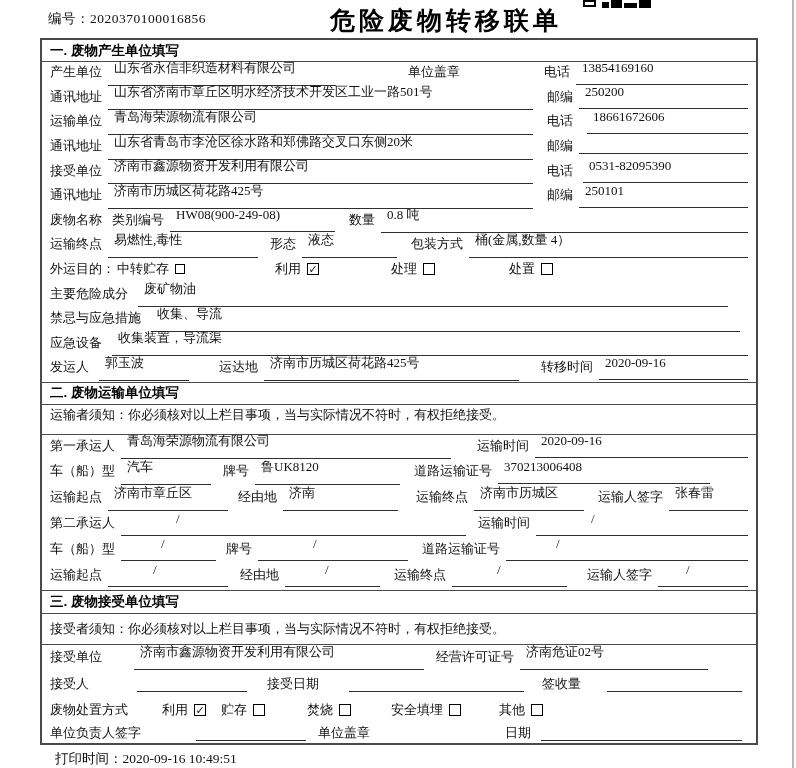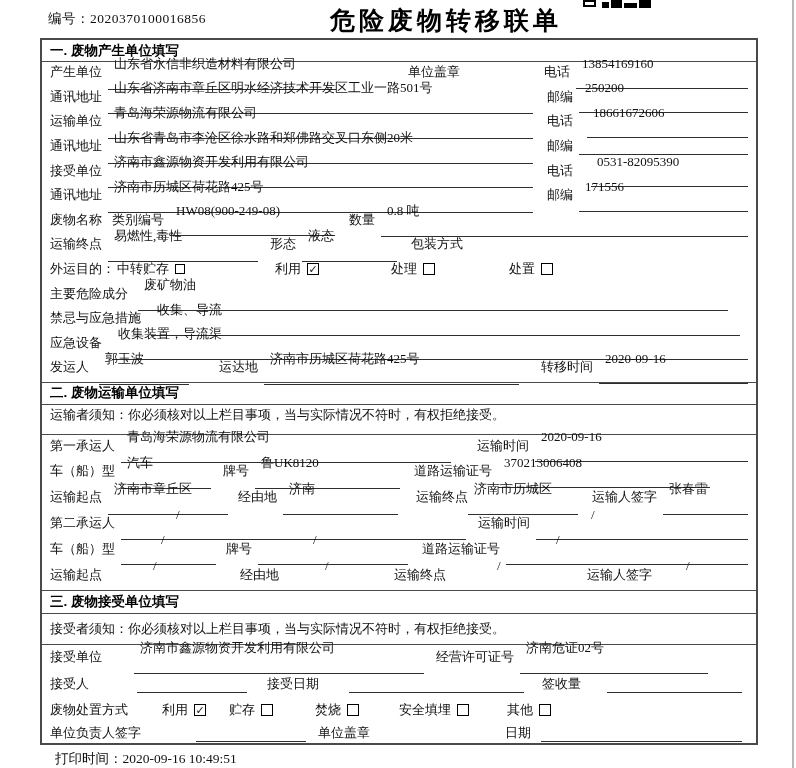--- a/index.html
+++ b/index.html
@@ -31,21 +31,21 @@
   .bt{border-top:1.6px solid #4a4a4a;}
   .bb{border-bottom:1.6px solid #4a4a4a;}
   .r{
     display:flex;align-items:center;padding:0 8px 0 8px;box-sizing:border-box;
     flex:0 0 auto;white-space:nowrap;
   }
   .r > span{margin-bottom:4px;}
   .lb{flex:0 0 auto;}
   .ul{
     border-bottom:1px solid #2e2e2e;display:inline-block;box-sizing:border-box;
-    padding:0 0 16px 6px;min-height:16px;flex:0 0 auto;overflow:hidden;
+    padding:0 0 8px 6px;min-height:16px;flex:0 0 auto;overflow:hidden;
   }
   .grow{flex:1 1 auto;}
   .cb{
     width:12px;height:12px;border:1.3px solid #000;display:inline-block;
     font-size:11px;line-height:11px;text-align:center;box-sizing:border-box;
     margin-left:6px;flex:0 0 auto;font-family:"DejaVu Sans",sans-serif;
   }
   .cb-sm{width:10px;height:10px;}
   .notice{align-items:center;}
   .print-line{position:absolute;left:55px;top:750px;font-size:13.5px;}
@@ -97,44 +97,45 @@
     <span class="lb">通讯地址</span>
     <span class="ul" style="width:425px;margin-left:6px">山东省青岛市李沧区徐水路和郑佛路交叉口东侧20米</span>
     <span class="lb" style="margin-left:14px">邮编</span>
     <span class="ul grow" style="margin-left:6px"></span>
   </div>
 
   <div class="r" style="height:24.6px">
     <span class="lb">接受单位</span>
     <span class="ul" style="width:425px;margin-left:6px">济南市鑫源物资开发利用有限公司</span>
     <span class="lb" style="margin-left:14px">电话</span>
-    <span class="ul grow" style="margin-left:18px">0531-82095390</span>
+    <span class="ul grow" style="margin-left:10px">0531-82095390</span>
   </div>
 
   <div class="r" style="height:24.6px">
     <span class="lb">通讯地址</span>
     <span class="ul" style="width:425px;margin-left:6px">济南市历城区荷花路425号</span>
     <span class="lb" style="margin-left:14px">邮编</span>
-    <span class="ul grow" style="margin-left:6px">171556</span>
+    <span class="ul grow" style="margin-left:6px">250101</span>
   </div>
 
   <div class="r" style="height:24.6px">
     <span class="lb">废物名称</span>
     <span class="lb" style="margin-left:10px">类别编号</span>
     <span class="ul" style="width:165px;margin-left:6px">HW08(900-249-08)</span>
     <span class="lb" style="margin-left:14px">数量</span>
     <span class="ul grow" style="margin-left:6px">0.8 吨</span>
   </div>
 
   <div class="r" style="height:24.6px">
     <span class="lb">运输终点</span>
     <span class="ul" style="width:150px;margin-left:6px">易燃性,毒性</span>
     <span class="lb" style="margin-left:12px">形态</span>
     <span class="ul" style="width:95px;margin-left:6px">液态</span>
     <span class="lb" style="margin-left:14px">包装方式</span>
+    <span class="ul grow" style="margin-left:6px">桶(金属,数量 4）</span>
   </div>
 
   <div class="r" style="height:24.6px">
     <span class="lb">外运目的：</span>
     <span class="lb" style="margin-left:2px">中转贮存</span>
     <span class="cb cb-sm"></span>
     <span class="lb" style="margin-left:90px">利用</span>
     <span class="cb">✓</span>
     <span class="lb" style="margin-left:72px">处理</span>
     <span class="cb"></span>
@@ -187,21 +188,21 @@
     <span class="lb" style="margin-left:14px">道路运输证号</span>
     <span class="ul grow" style="margin-left:6px;margin-right:38px">370213006408</span>
   </div>
 
   <div class="r" style="height:25.8px">
     <span class="lb">运输起点</span>
     <span class="ul" style="width:120px;margin-left:6px">济南市章丘区</span>
     <span class="lb" style="margin-left:10px">经由地</span>
     <span class="ul" style="width:115px;margin-left:6px">济南</span>
     <span class="lb" style="margin-left:18px">运输终点</span>
-    <span class="ul" style="width:110px;">济南市历城区</span>
+    <span class="ul" style="width:110px;margin-left:6px">济南市历城区</span>
     <span class="lb" style="margin-left:14px">运输人签字</span>
     <span class="ul grow" style="margin-left:6px">张春雷</span>
   </div>
 
   <div class="r" style="height:25.8px">
     <span class="lb">第二承运人</span>
     <span class="ul" style="width:345px;margin-left:6px;padding-left:55px">/</span>
     <span class="lb" style="margin-left:12px">运输时间</span>
     <span class="ul grow" style="margin-left:6px;padding-left:55px">/</span>
   </div>
@@ -245,21 +246,21 @@
     <span class="lb" style="margin-left:20px">接受日期</span>
     <span class="ul" style="width:175px;margin-left:30px"></span>
     <span class="lb" style="margin-left:18px">签收量</span>
     <span class="ul" style="width:135px;margin-left:26px"></span>
   </div>
 
   <div class="r" style="height:24px">
     <span class="lb">废物处置方式</span>
     <span class="lb" style="margin-left:34px">利用</span>
     <span class="cb">✓</span>
-    <span class="lb" style="margin-left:23px">贮存</span>
+    <span class="lb" style="margin-left:15px">贮存</span>
     <span class="cb"></span>
     <span class="lb" style="margin-left:42px">焚烧</span>
     <span class="cb"></span>
     <span class="lb" style="margin-left:40px">安全填埋</span>
     <span class="cb"></span>
     <span class="lb" style="margin-left:38px">其他</span>
     <span class="cb"></span>
   </div>
 
   <div class="r" style="height:23px">

